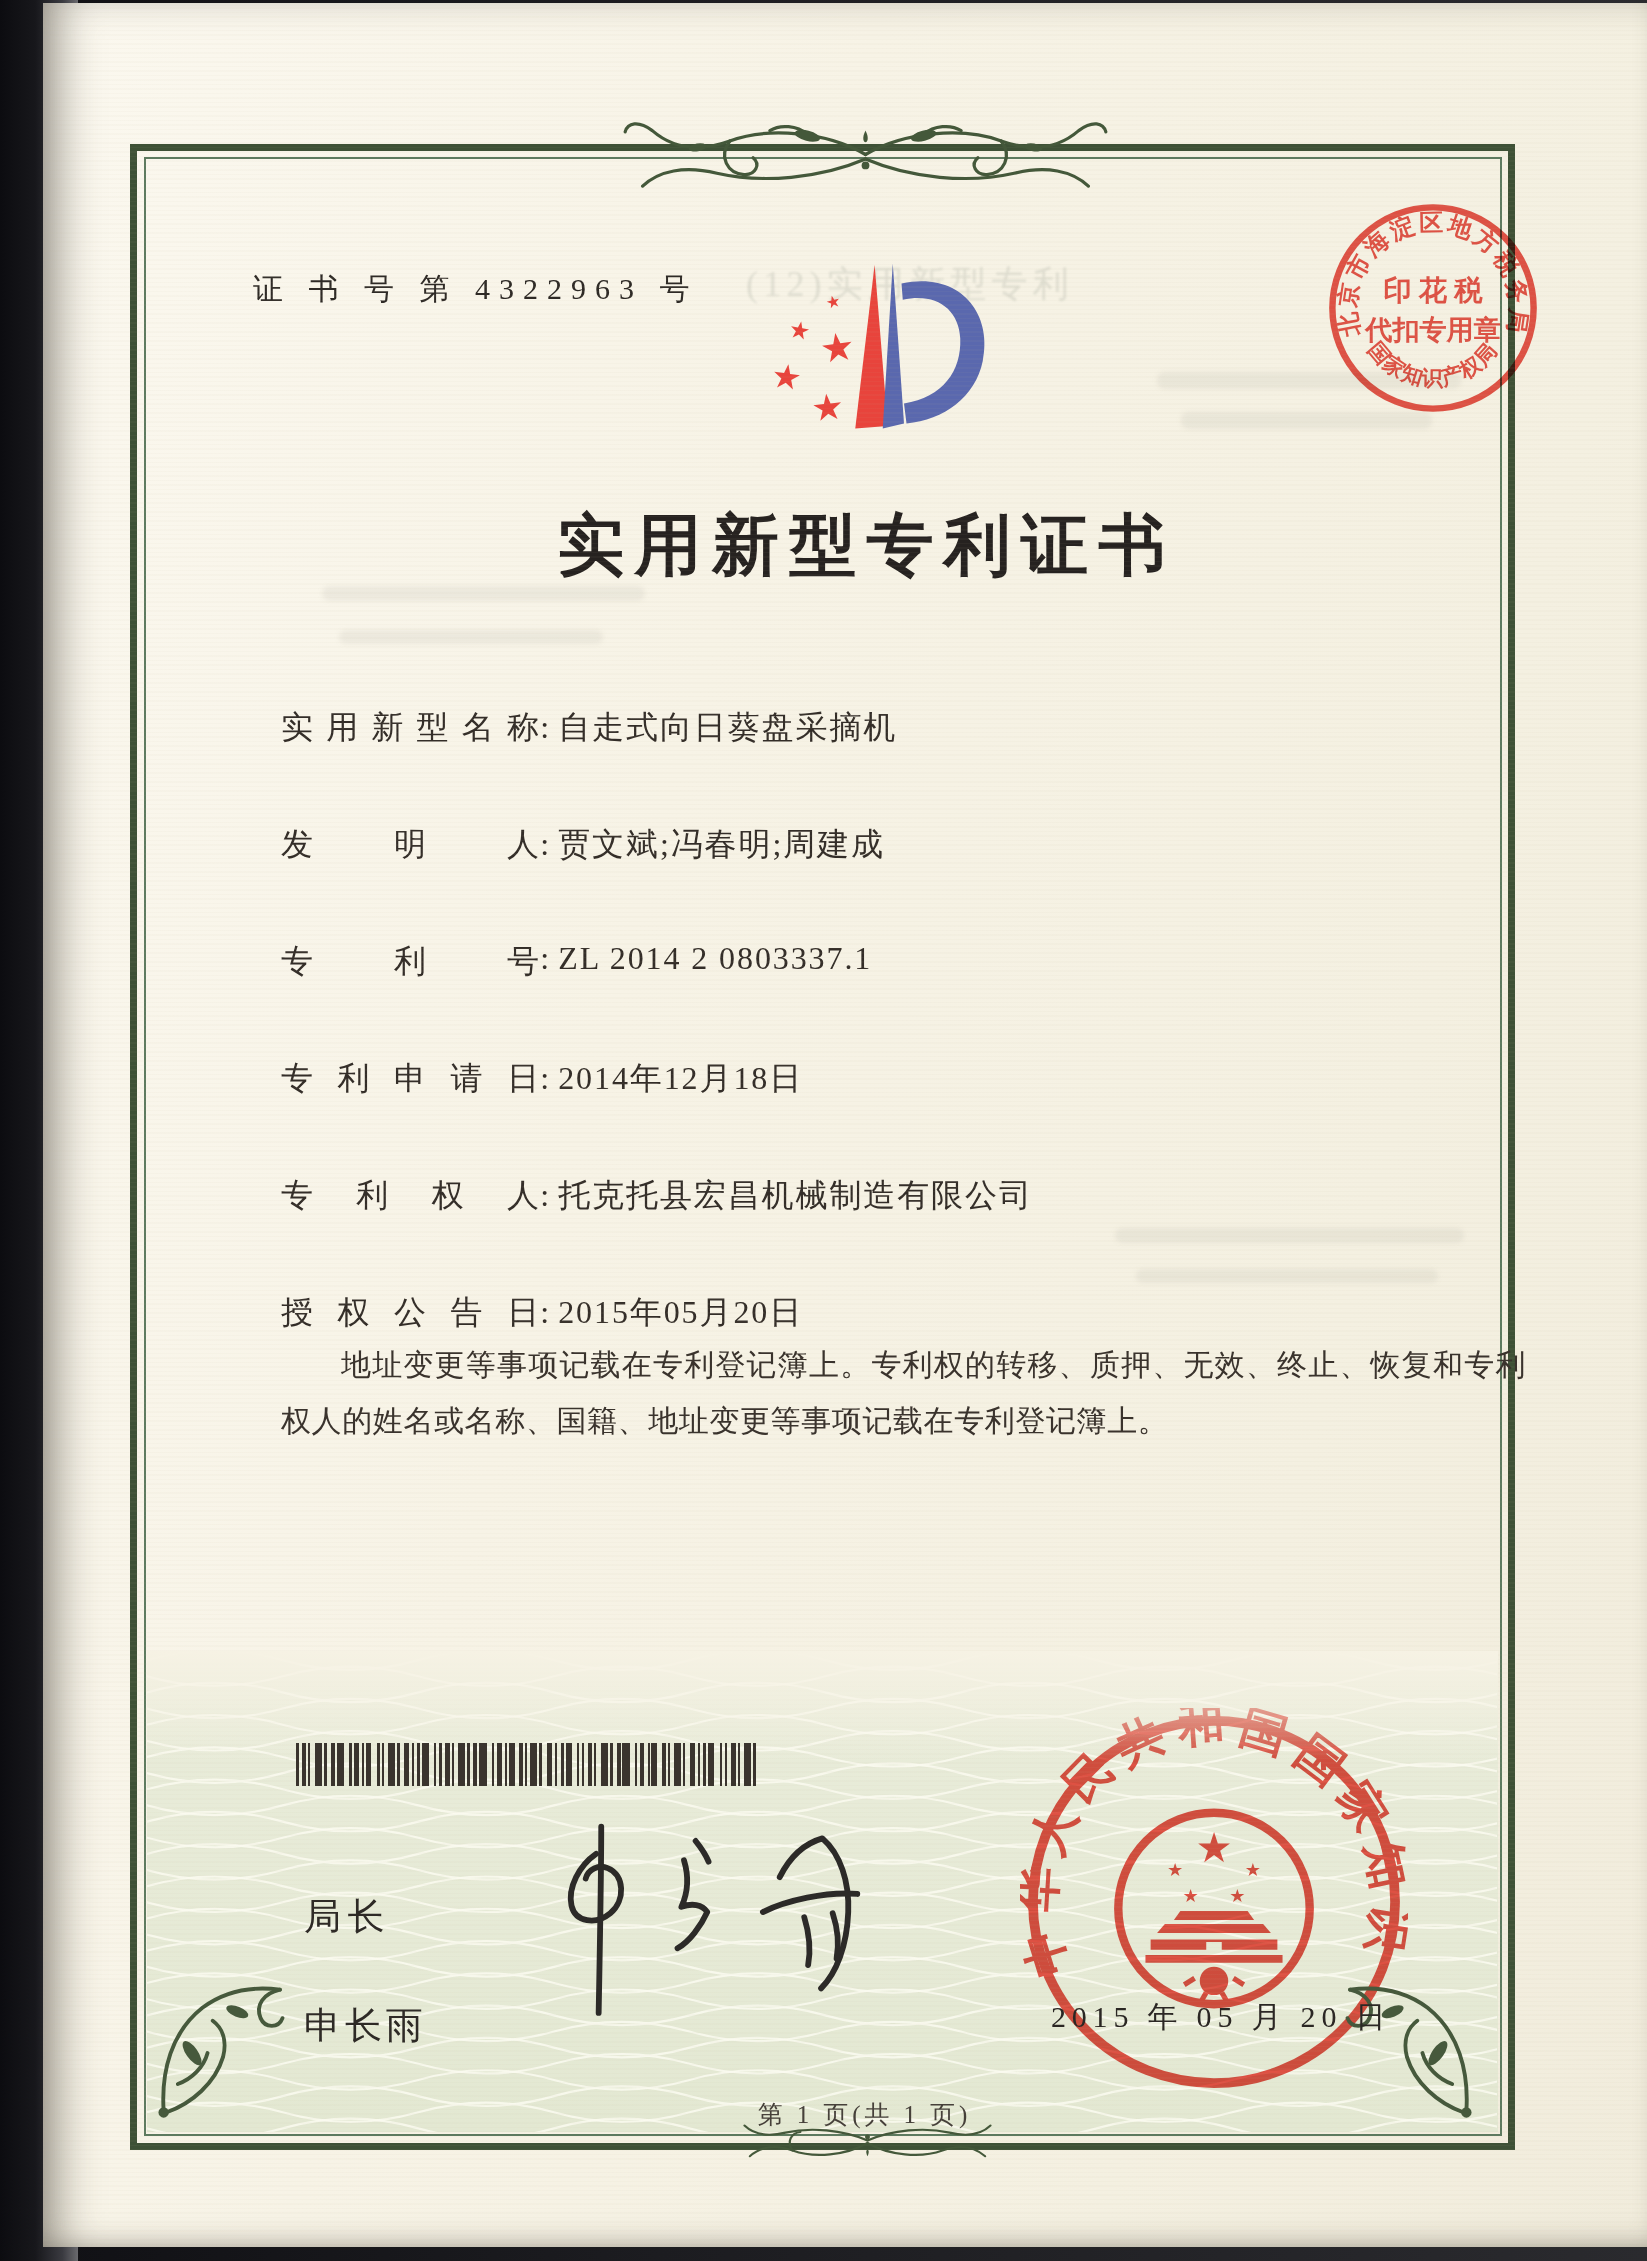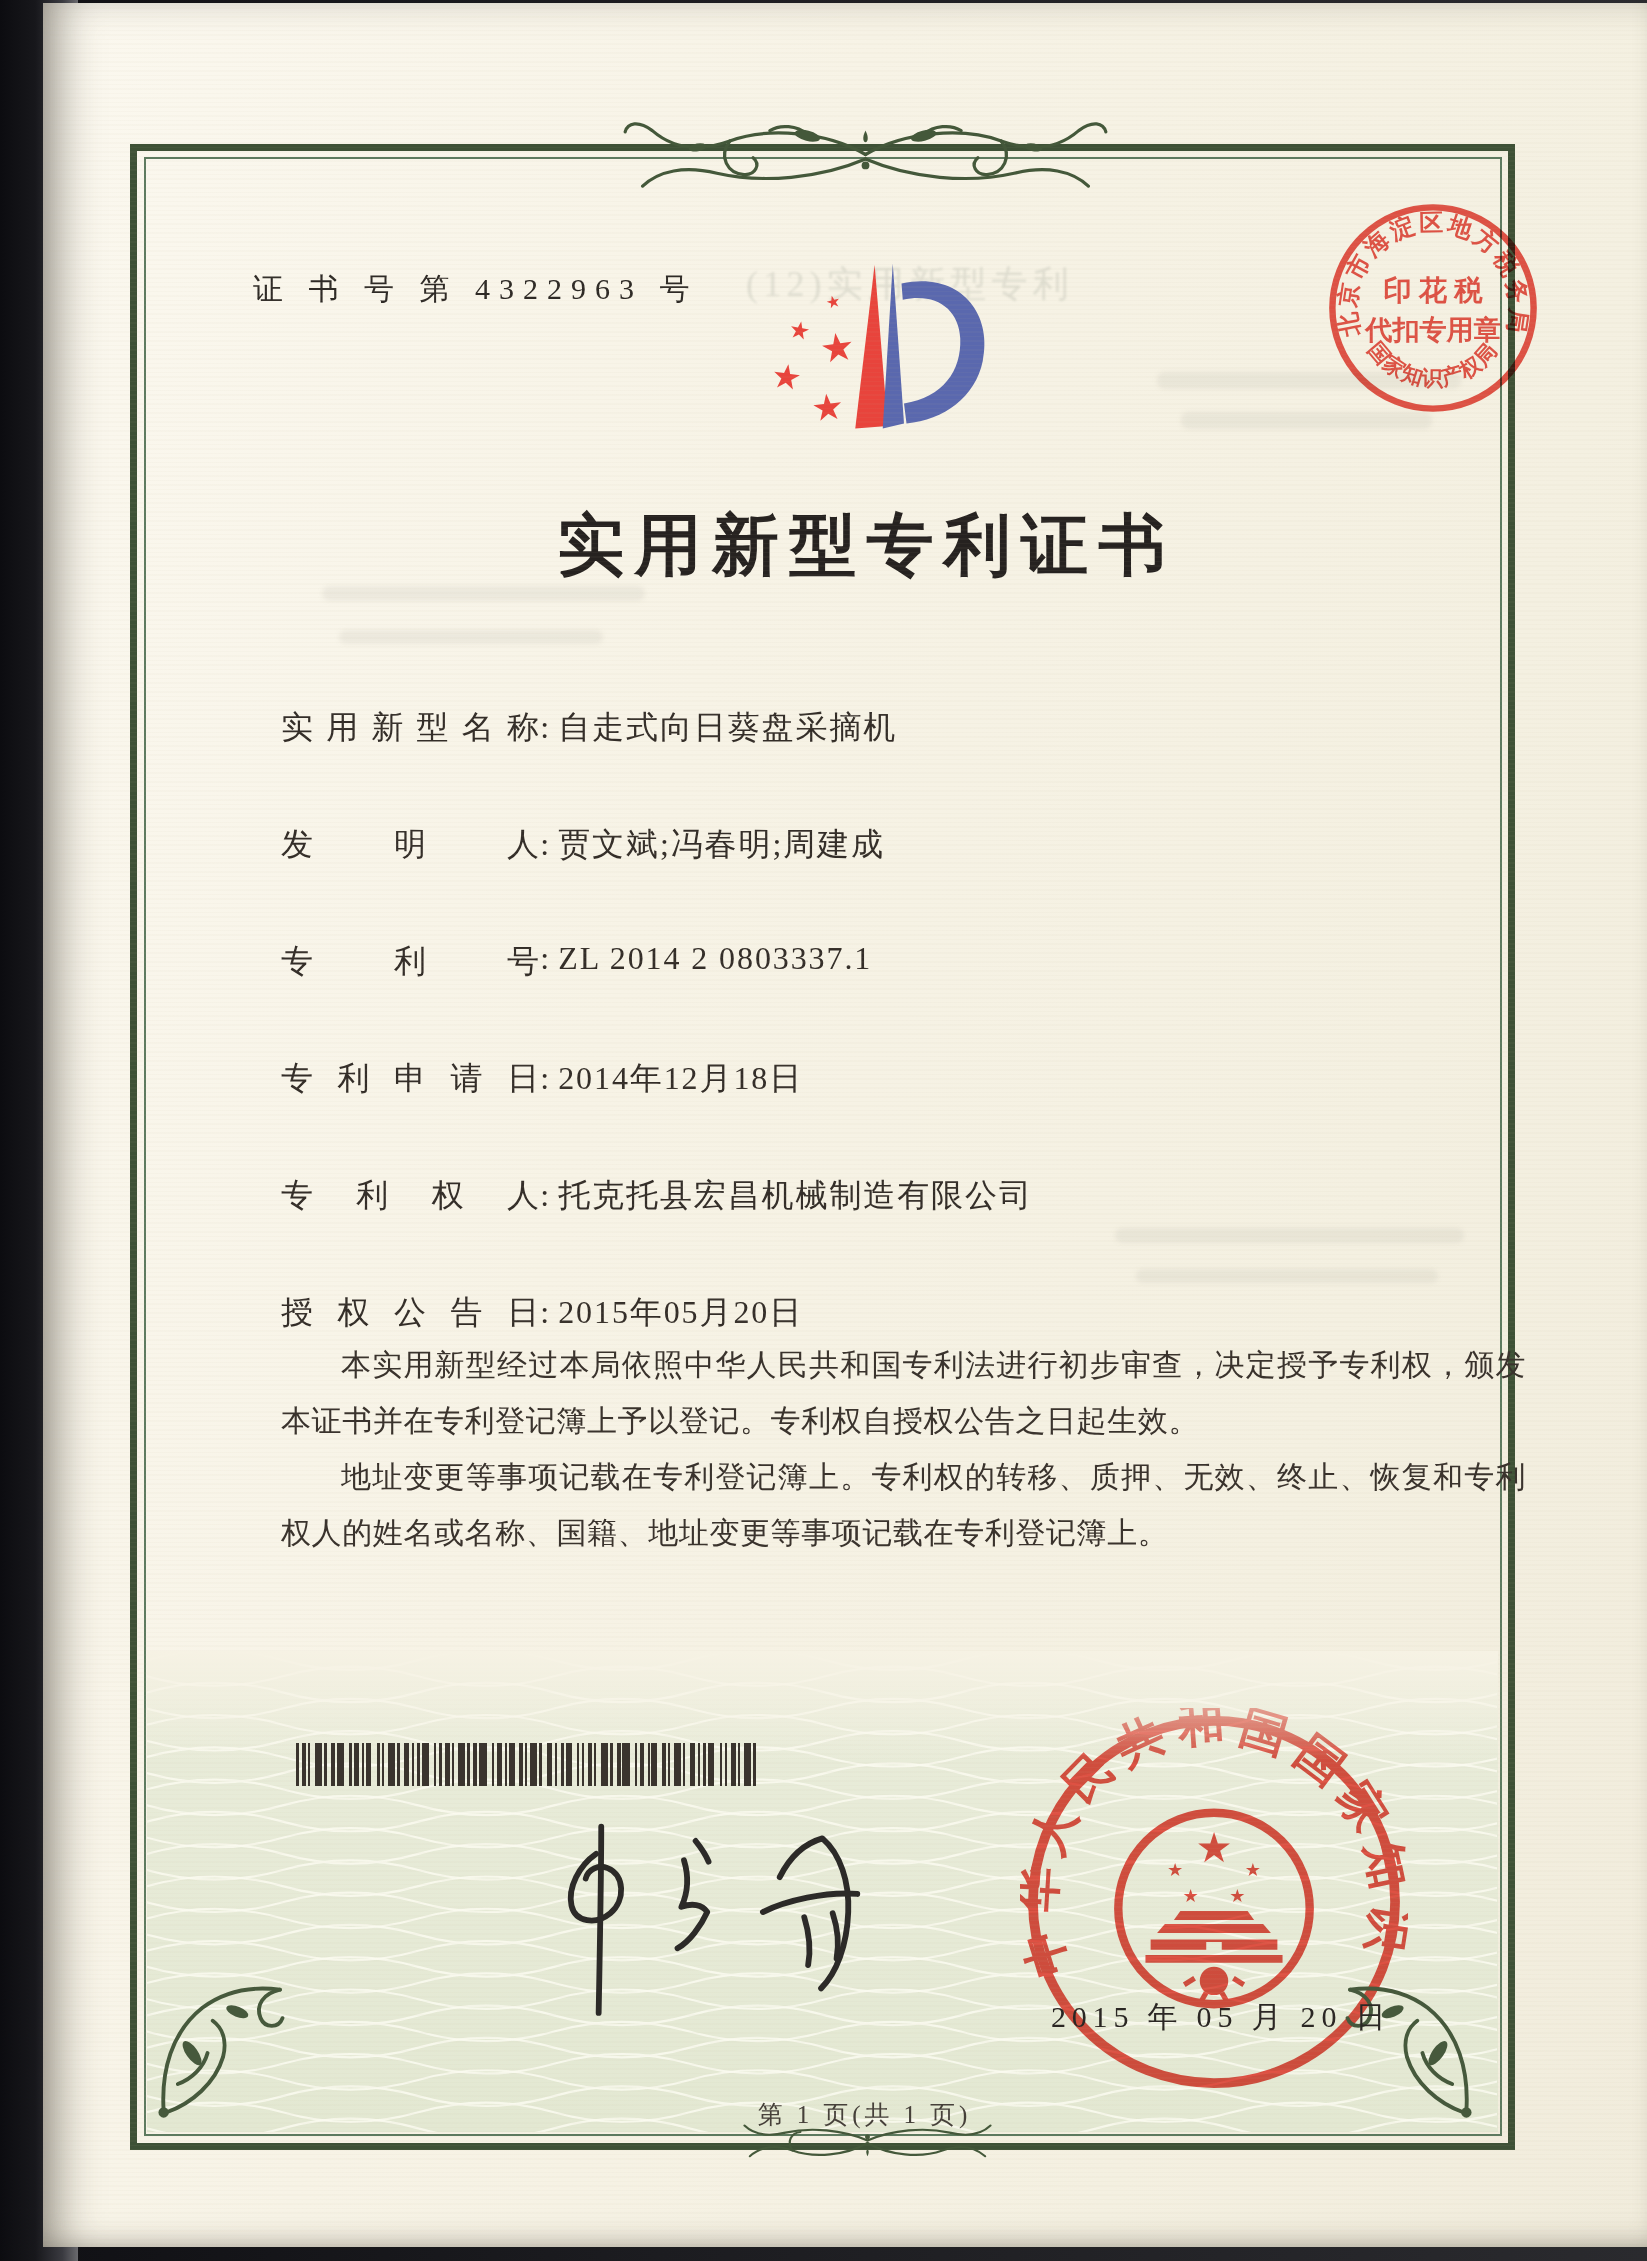--- a/index.html
+++ b/index.html
@@ -251,26 +251,29 @@
     </div>
     <div class="field-row">
       <span class="f-label">专利权人</span><span class="f-colon">:</span><span class="f-value">托克托县宏昌机械制造有限公司</span>
     </div>
     <div class="field-row">
       <span class="f-label">授权公告日</span><span class="f-colon">:</span><span class="f-value">2015年05月20日</span>
     </div>
   </div>
 
   <div class="body-text">
-    <p>本实用新型经过本局依照中华人民共和国专利法进行初步审查，决定授予专利权，颁发本证书并在专利登记簿上予以登记。专利权自授权公告之日起生效。</p>
     <p>地址变更等事项记载在专利登记簿上。专利权的转移、质押、无效、终止、恢复和专利权人的姓名或名称、国籍、地址变更等事项记载在专利登记簿上。</p>
   </div>
 
   <div class="barcode"><i style="width: 2.6px; margin-right: 3.2px;"></i><i style="width: 4.5px; margin-right: 1.9px;"></i><i style="width: 1.9px; margin-right: 5.2px;"></i><i style="width: 6.5px; margin-right: 2.6px;"></i><i style="width: 2.6px; margin-right: 3.9px;"></i><i style="width: 3.9px; margin-right: 1.9px;"></i><i style="width: 7.8px; margin-right: 4.5px;"></i><i style="width: 2.6px; margin-right: 2.6px;"></i><i style="width: 4.5px; margin-right: 3.2px;"></i><i style="width: 1.9px; margin-right: 1.9px;"></i><i style="width: 5.8px; margin-right: 5.2px;"></i><i style="width: 3.2px; margin-right: 2.6px;"></i><i style="width: 1.9px; margin-right: 3.9px;"></i><i style="width: 7px; margin-right: 1.9px;"></i><i style="width: 2.6px; margin-right: 4.5px;"></i><i style="width: 5.2px; margin-right: 2.6px;"></i><i style="width: 1.9px; margin-right: 3.2px;"></i><i style="width: 3.2px; margin-right: 1.9px;"></i><i style="width: 6.5px; margin-right: 5.2px;"></i><i style="width: 2.6px; margin-right: 2.6px;"></i><i style="width: 2.6px; margin-right: 3.9px;"></i><i style="width: 4.5px; margin-right: 1.9px;"></i><i style="width: 1.9px; margin-right: 4.5px;"></i><i style="width: 6.5px; margin-right: 2.6px;"></i><i style="width: 2.6px; margin-right: 3.2px;"></i><i style="width: 3.9px; margin-right: 1.9px;"></i><i style="width: 7.8px; margin-right: 5.2px;"></i><i style="width: 2.6px; margin-right: 2.6px;"></i><i style="width: 4.5px; margin-right: 3.9px;"></i><i style="width: 1.9px; margin-right: 1.9px;"></i><i style="width: 5.8px; margin-right: 4.5px;"></i><i style="width: 3.2px; margin-right: 2.6px;"></i><i style="width: 1.9px; margin-right: 3.2px;"></i><i style="width: 7px; margin-right: 1.9px;"></i><i style="width: 2.6px; margin-right: 5.2px;"></i><i style="width: 5.2px; margin-right: 2.6px;"></i><i style="width: 1.9px; margin-right: 3.9px;"></i><i style="width: 3.2px; margin-right: 1.9px;"></i><i style="width: 6.5px; margin-right: 4.5px;"></i><i style="width: 2.6px; margin-right: 2.6px;"></i><i style="width: 2.6px; margin-right: 3.2px;"></i><i style="width: 4.5px; margin-right: 1.9px;"></i><i style="width: 1.9px; margin-right: 5.2px;"></i><i style="width: 6.5px; margin-right: 2.6px;"></i><i style="width: 2.6px; margin-right: 3.9px;"></i><i style="width: 3.9px; margin-right: 1.9px;"></i><i style="width: 7.8px; margin-right: 4.5px;"></i><i style="width: 2.6px; margin-right: 2.6px;"></i><i style="width: 4.5px; margin-right: 3.2px;"></i><i style="width: 1.9px; margin-right: 1.9px;"></i><i style="width: 5.8px; margin-right: 5.2px;"></i><i style="width: 3.2px; margin-right: 2.6px;"></i><i style="width: 1.9px; margin-right: 3.9px;"></i><i style="width: 7px; margin-right: 1.9px;"></i><i style="width: 2.6px; margin-right: 4.5px;"></i><i style="width: 5.2px; margin-right: 2.6px;"></i><i style="width: 1.9px; margin-right: 3.2px;"></i><i style="width: 3.2px; margin-right: 1.9px;"></i><i style="width: 6.5px; margin-right: 5.2px;"></i><i style="width: 2.6px; margin-right: 2.6px;"></i><i style="width: 2.6px; margin-right: 3.9px;"></i><i style="width: 4.5px; margin-right: 1.9px;"></i><i style="width: 1.9px; margin-right: 4.5px;"></i><i style="width: 6.5px; margin-right: 2.6px;"></i><i style="width: 2.6px; margin-right: 3.2px;"></i></div>
 
+  <div class="director-block">
+    <div class="director-title">局长</div>
+    <div class="director-name">申长雨</div>
+  </div>
 
   <svg class="signature" width="375" height="220" viewBox="0 0 580 340">
     <g stroke="#2c2a28" stroke-width="9" fill="none" stroke-linecap="round" stroke-linejoin="round">
       <path d="M96,60 C70,78 52,112 58,140 C64,166 96,170 118,152 C142,132 140,92 114,82 C100,76 84,84 80,98"></path>
       <path d="M104,18 C104,90 102,200 100,306"></path>
       <path d="M232,70 C240,96 238,120 228,142 C244,136 260,138 268,150 C258,172 240,196 222,206"></path>
       <path d="M250,40 C258,50 266,62 270,72"></path>
       <path d="M380,96 C396,64 418,44 446,36 C474,60 488,104 486,150 C484,202 468,244 444,268"></path>
       <path d="M354,150 C390,132 452,118 500,122"></path>
       <path d="M418,158 C426,184 428,210 424,232"></path>

